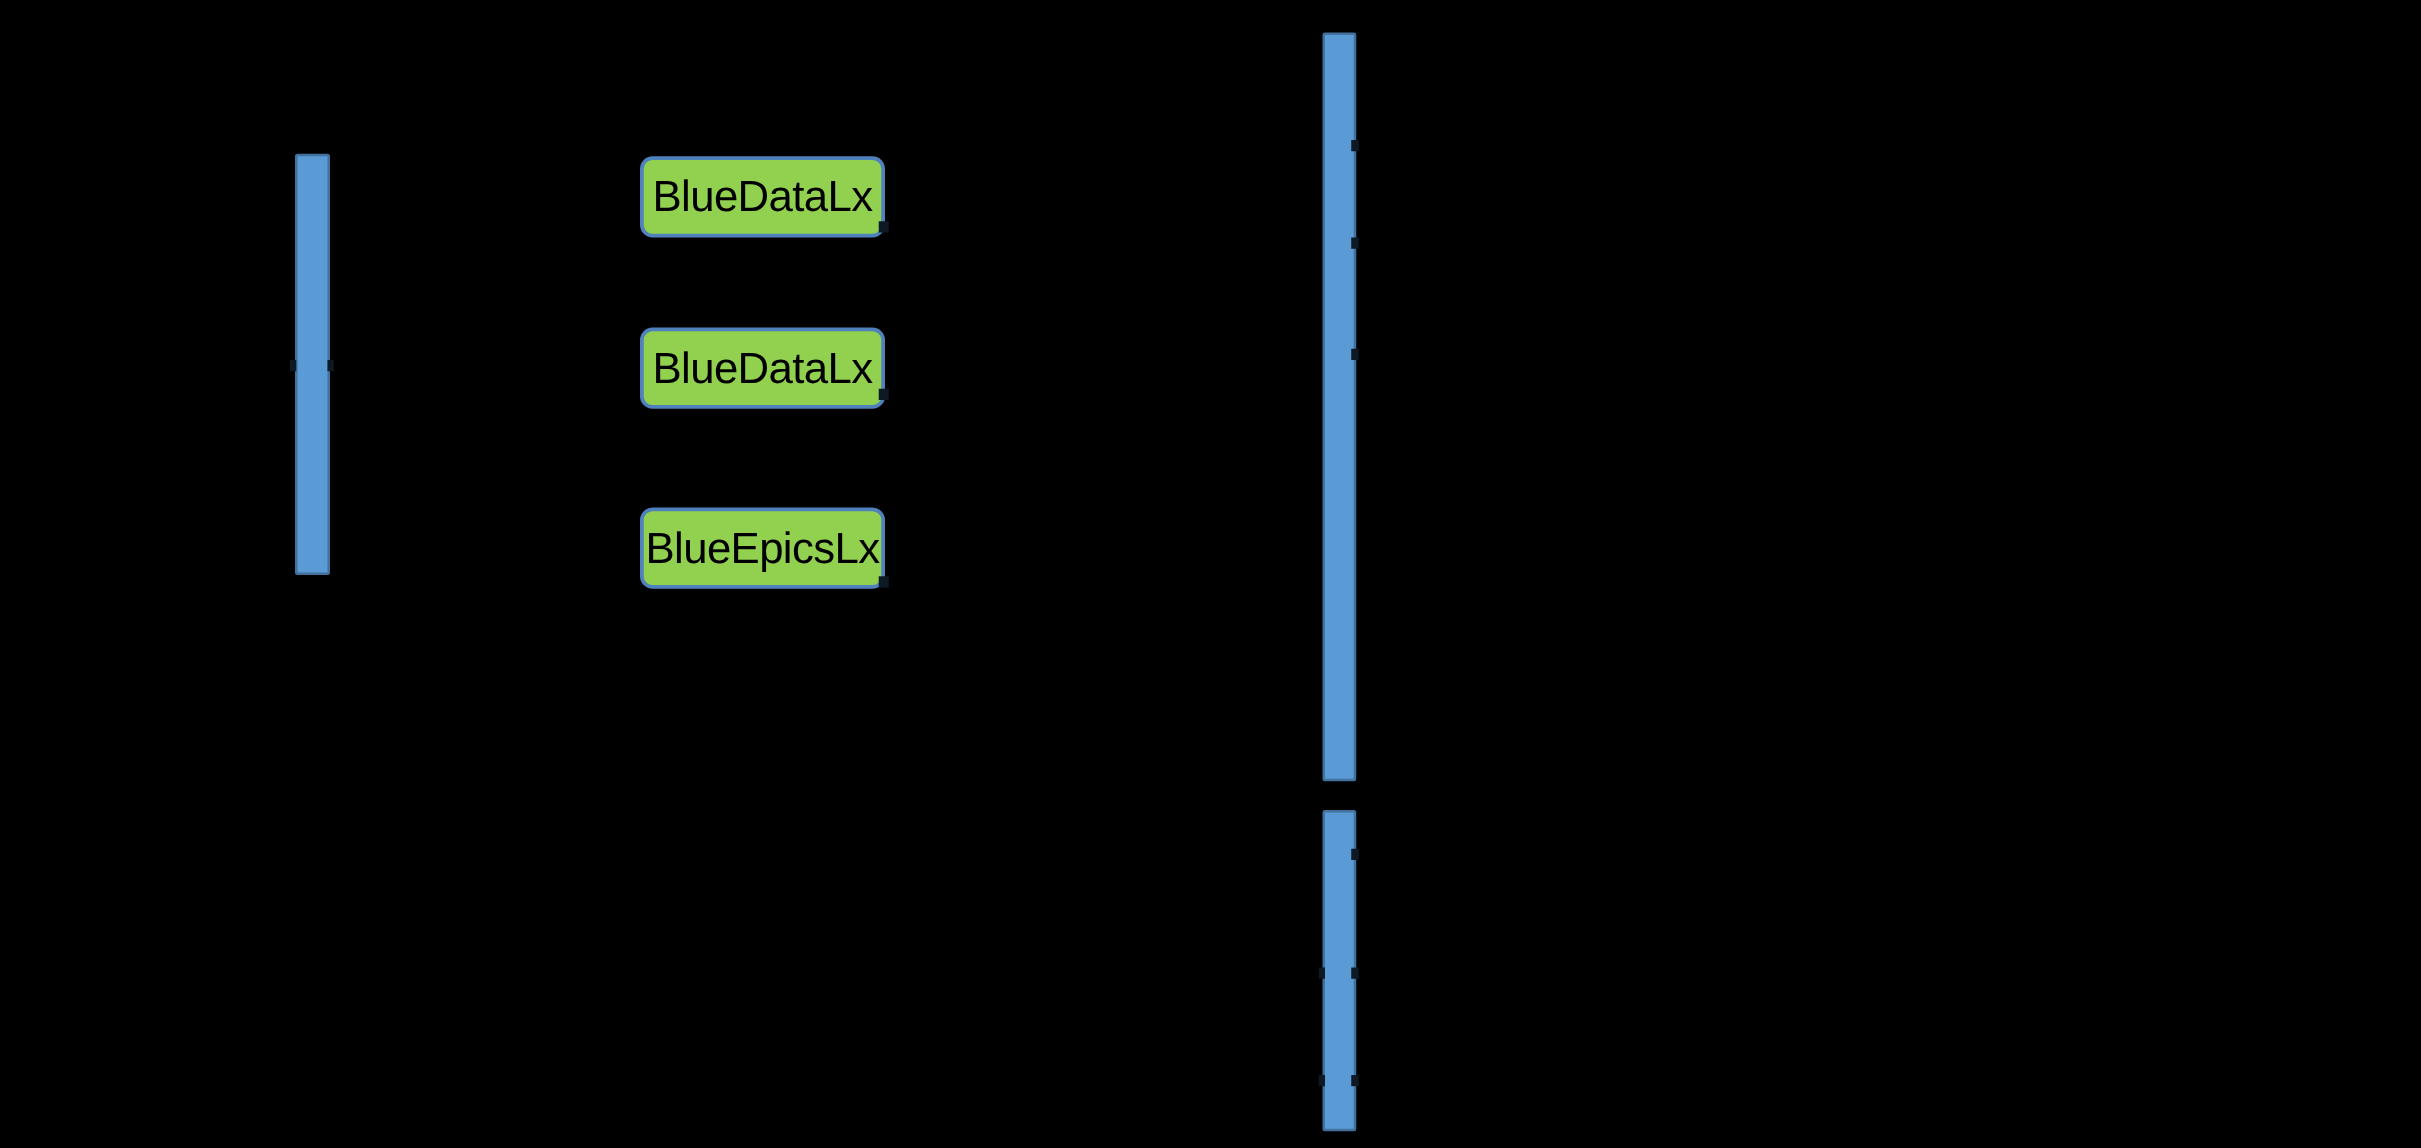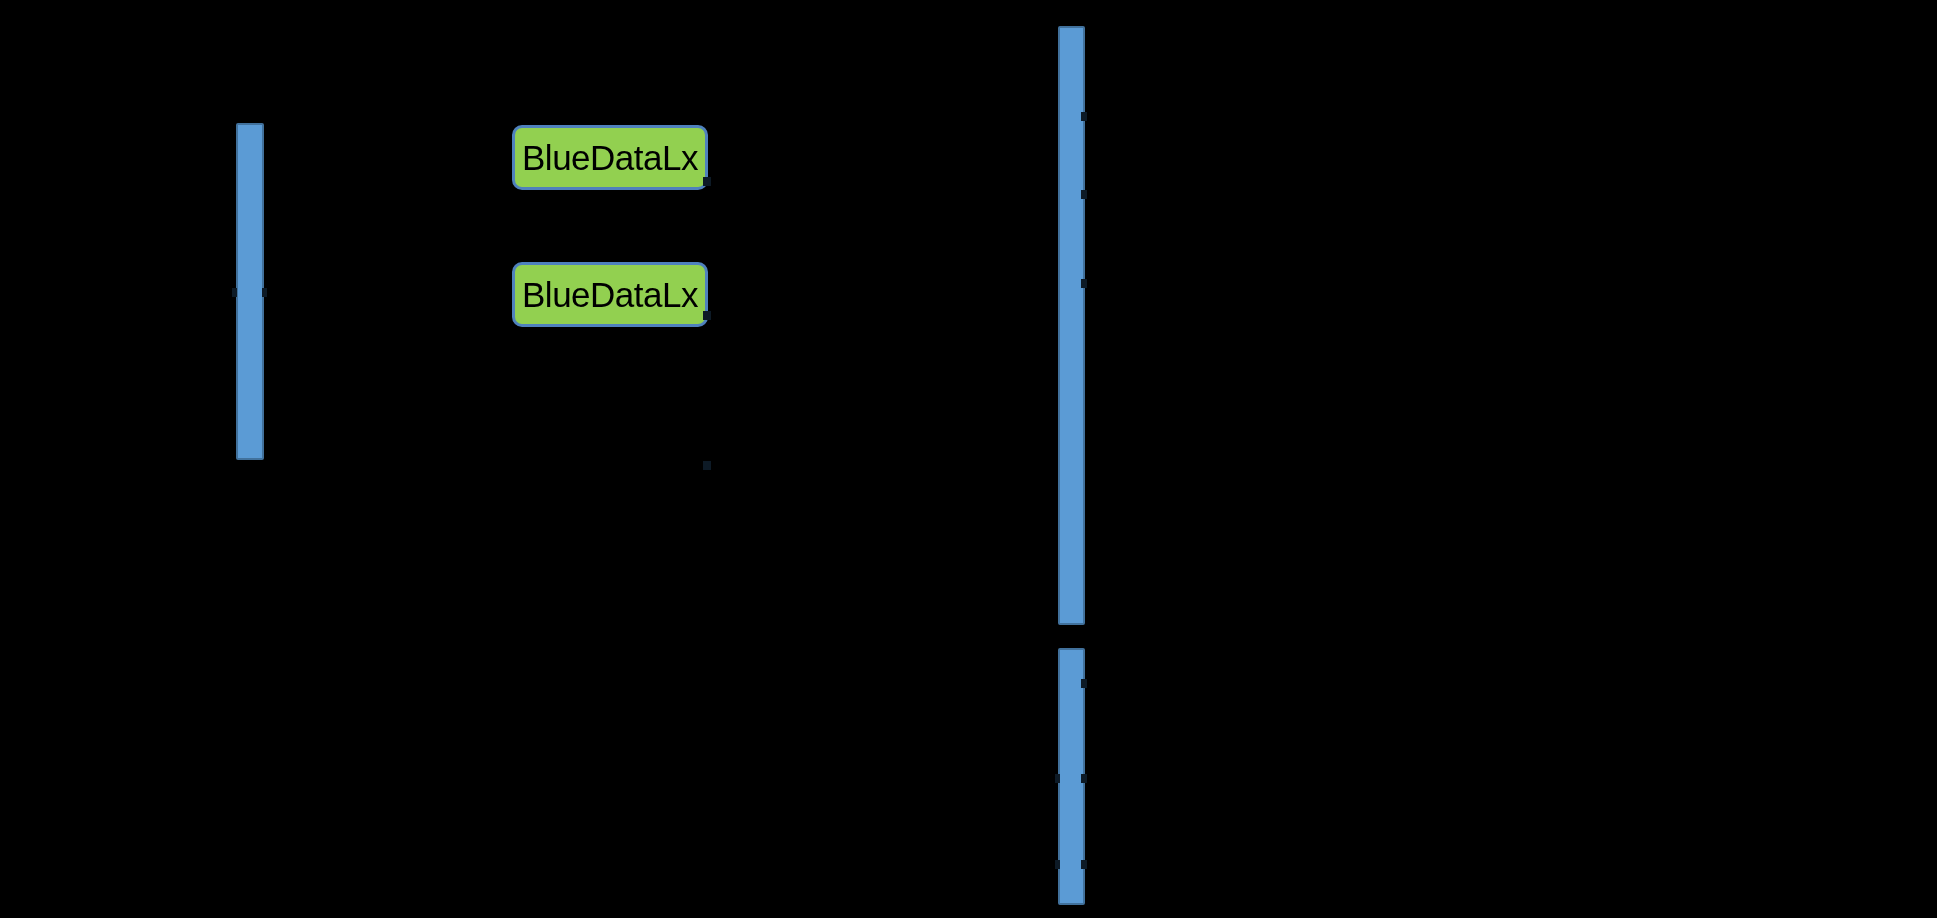--- a/index.html
+++ b/index.html
@@ -79,20 +79,23 @@
   <div class="vbar bar-left"></div>
 
   <div class="gnode node-1">
     <span class="label">BlueDataLx</span>
   </div>
 
   <div class="gnode node-2">
     <span class="label">BlueDataLx</span>
   </div>
 
+  <div class="gnode node-3">
+    <span class="label">BlueEpicsLx</span>
+  </div>
 
   <div class="vbar bar-right-tall"></div>
 
   <div class="vbar bar-right-lower"></div>
 
   <div class="stub s-l1"></div>
   <div class="stub s-l2"></div>
   <div class="stub s-n1"></div>
   <div class="stub s-n2"></div>
   <div class="stub s-n3"></div>

